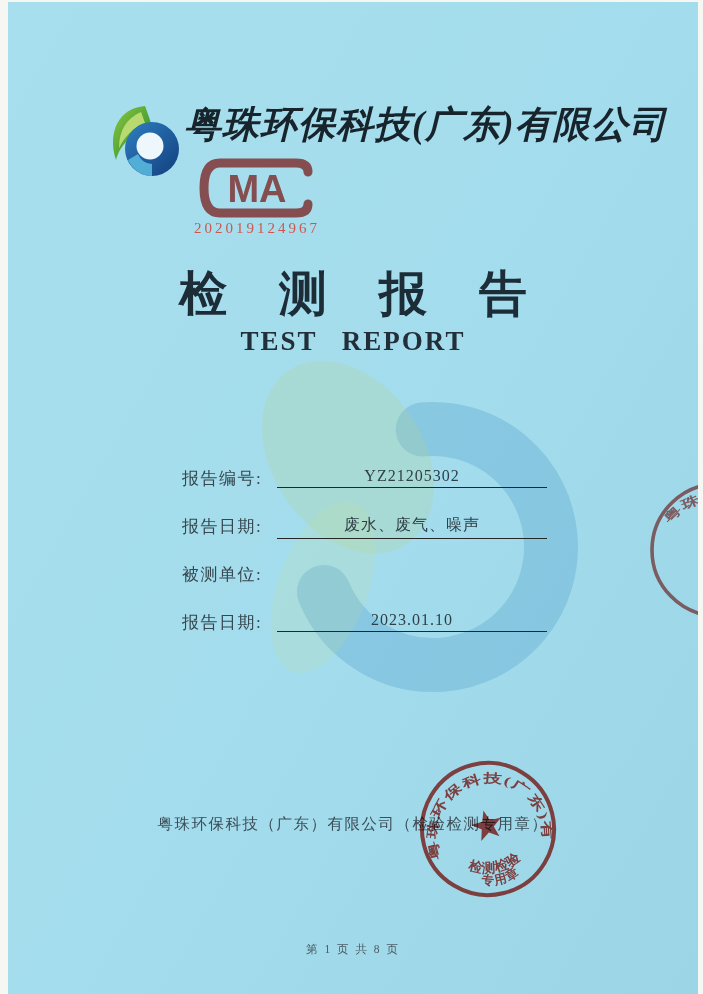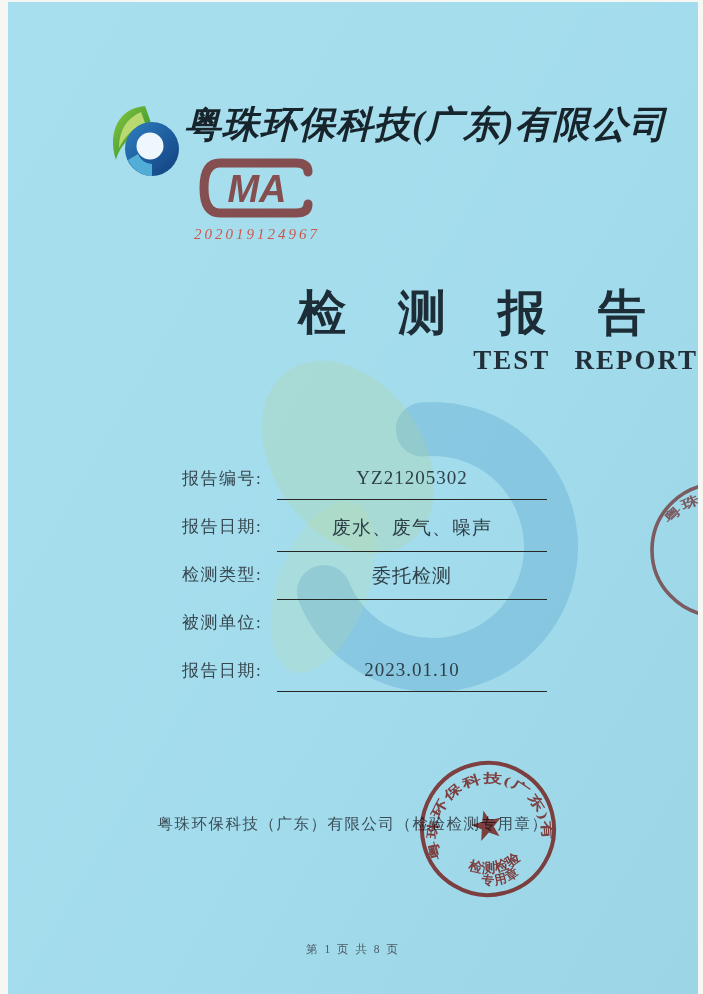--- a/index.html
+++ b/index.html
@@ -21,48 +21,48 @@
     font-size:37px;font-weight:bold;color:#18242c;
     letter-spacing:1px;white-space:nowrap;
     font-style:italic;
   }
   .company-en{
     position:absolute;left:178px;top:153px;width:440px;
     font-size:12.2px;font-weight:bold;color:#151b20;
     letter-spacing:0.1px;white-space:nowrap;
   }
   
-  .cma{position:absolute;left:182px;top:156px;width:134px;text-align:center;font-style:italic;}
+  .cma{position:absolute;left:182px;top:156px;width:134px;text-align:center;}
   .cma svg{display:block;margin:0 auto;mix-blend-mode:multiply;opacity:.88;}
   .cma-number{
-    margin-top:8px;font-size:15px;color:#cd574e;letter-spacing:3px;
+    margin-top:2px;font-size:15px;color:#cd574e;letter-spacing:3px;
     font-family:"Liberation Serif",serif;
   }
   
-  .title-block{position:absolute;left:0;top:279px;width:100%;text-align:right;}
+  .title-block{position:absolute;left:0;top:260px;width:100%;text-align:center;}
   .title-cn{
     font-size:48px;font-weight:bold;color:#1d2d38;
     letter-spacing:52px;text-indent:52px;white-space:nowrap;
   }
   .title-en{
     font-size:27px;font-weight:bold;color:#232f38;
     letter-spacing:2px;word-spacing:16px;
   }
   
   .watermark{position:absolute;left:210px;top:335px;width:420px;height:420px;pointer-events:none;}
   
   .fields{position:absolute;left:174px;top:465px;width:380px;}
   .field-row{height:48px;display:flex;align-items:flex-start;}
   .field-label{
     width:95px;font-size:17px;color:#36474f;letter-spacing:1.5px;
     padding-bottom:2px;white-space:nowrap;
   }
   .field-value{
-    width:270px;text-align:center;font-size:19px;color:#2f3f47;
-    border-bottom:1.6px solid #262626;padding-bottom:10px;letter-spacing:1px;
+    width:270px;text-align:center;font-size:16px;color:#2f3f47;
+    border-bottom:1.6px solid #262626;padding-bottom:2px;letter-spacing:1px;
     white-space:nowrap;
   }
   
   .company-line{
     position:absolute;left:0;top:812px;width:100%;text-align:center;
     font-size:15.5px;color:#3c4e58;letter-spacing:1.5px;
   }
   .seal{position:absolute;mix-blend-mode:multiply;opacity:.92;}
   .seal-main{left:405px;top:752px;width:150px;height:150px;transform:rotate(-14deg);}
   .seal-edge{left:635px;top:473px;width:150px;height:150px;transform:rotate(46deg);opacity:.8;}
@@ -127,24 +127,20 @@
   <div class="fields">
     <div class="field-row">
       <div class="field-label">报告编号:</div>
       <div class="field-value">YZ21205302</div>
     </div>
     <div class="field-row">
       <div class="field-label">报告日期:</div>
       <div class="field-value">废水、废气、噪声</div>
     </div>
     <div class="field-row">
-      <div class="field-label">检测类型:</div>
-      <div class="field-value">委托检测</div>
-    </div>
-    <div class="field-row">
       <div class="field-label">被测单位:</div>
     </div>
     <div class="field-row">
       <div class="field-label">报告日期:</div>
       <div class="field-value">2023.01.10</div>
     </div>
   </div>
 
   <div class="company-line">粤珠环保科技（广东）有限公司（检验检测专用章）</div>
 

